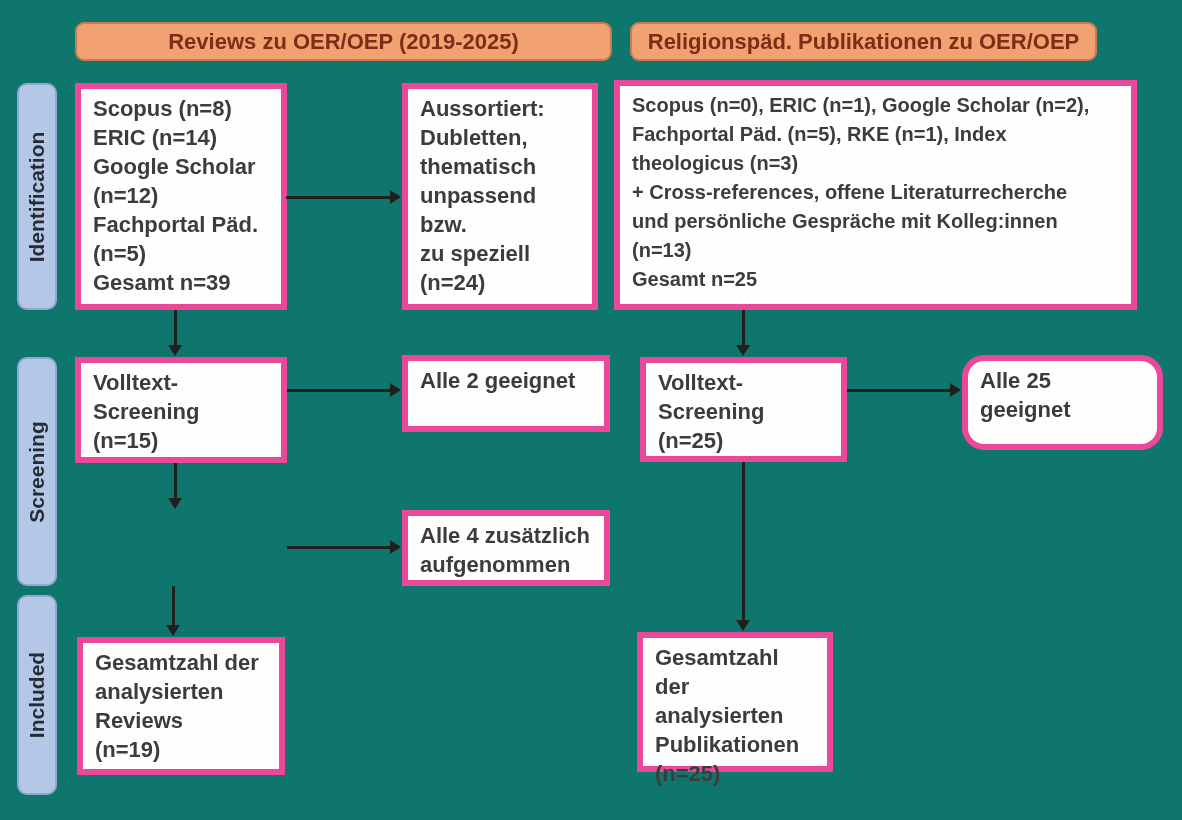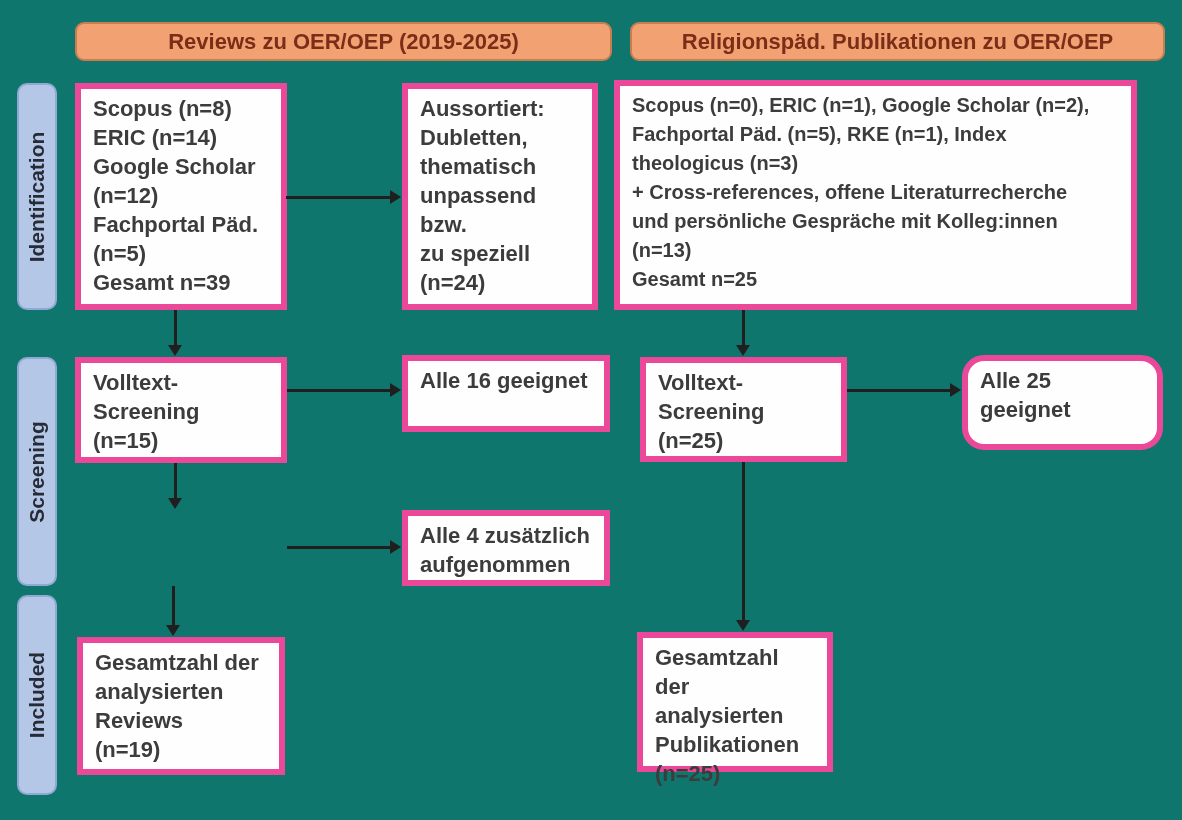--- a/index.html
+++ b/index.html
@@ -93,21 +93,21 @@
   }
 </style>
 </head>
 <body>
 
 <div class="canvas">
 
   <div class="col-header" style="left:75px; top:22px; width:537px; height:39px;">
     <span>Reviews zu OER/OEP (2019-2025)</span>
   </div>
-  <div class="col-header" style="left:630px; top:22px; width:535px; height:39px;">
+  <div class="col-header" style="left:630px; top:22px; width:467px; height:39px;">
     <span>Religionspäd. Publikationen zu OER/OEP</span>
   </div>
 
   <div class="stage" style="left:17px; top:83px; width:40px; height:227px;">
     <span>Identification</span>
   </div>
   <div class="stage" style="left:17px; top:357px; width:40px; height:229px;">
     <span>Screening</span>
   </div>
   <div class="stage" style="left:17px; top:595px; width:40px; height:200px;">
@@ -130,21 +130,21 @@
 unpassend bzw.
 zu speziell
 (n=24)</div>
   </div>
   <div class="fbox" style="left:75px; top:357px; width:212px; height:106px;">
     <div class="box-text">Volltext-
 Screening
 (n=15)</div>
   </div>
   <div class="fbox" style="left:402px; top:355px; width:208px; height:77px;">
-    <div class="box-text">Alle 16 geeignet</div>
+    <div class="box-text">Alle 2 geeignet</div>
   </div>
   <div class="fbox" style="left:402px; top:510px; width:208px; height:76px;">
     <div class="box-text">Alle 4 zusätzlich
 aufgenommen</div>
   </div>
   <div class="fbox" style="left:77px; top:637px; width:208px; height:138px;">
     <div class="box-text">Gesamtzahl der
 analysierten
 Reviews
 (n=19)</div>

